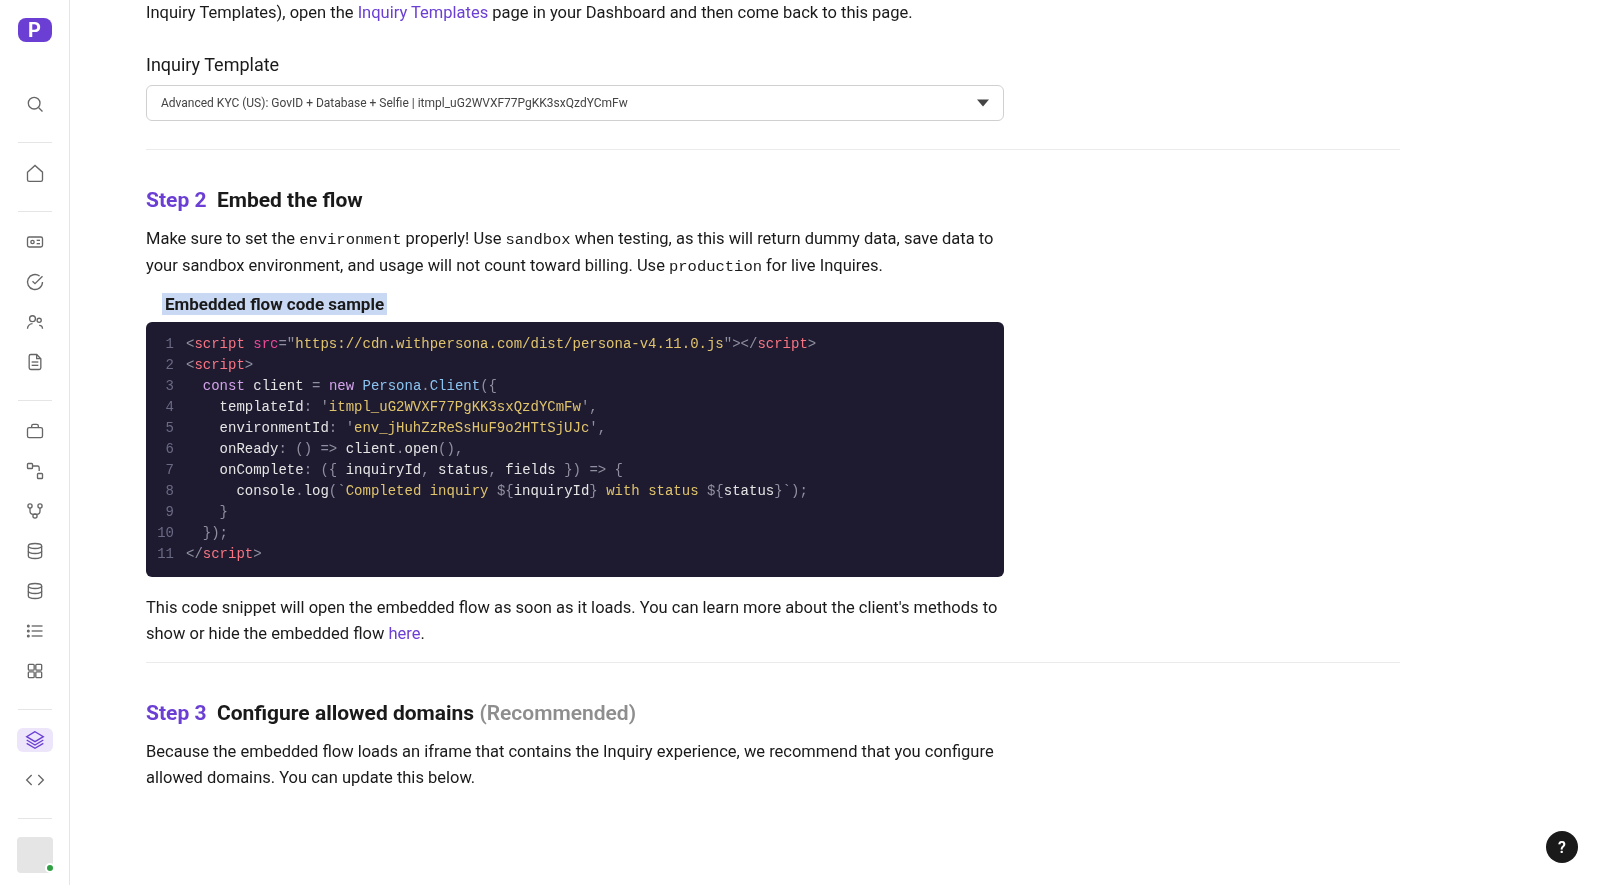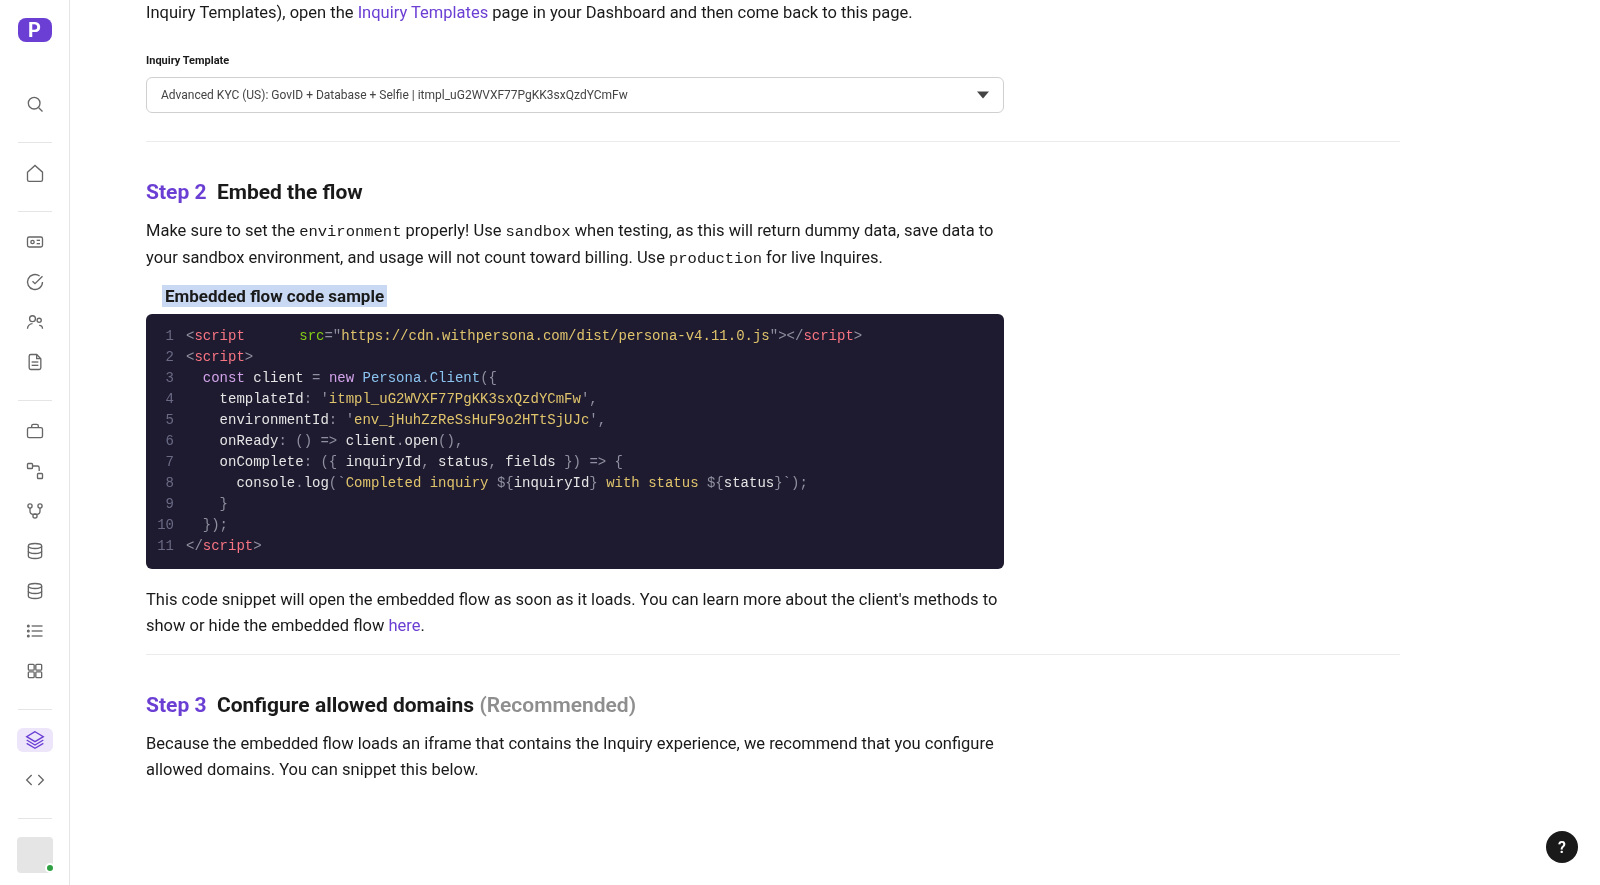--- a/index.html
+++ b/index.html
@@ -65,21 +65,21 @@
   flex: 1;
   height: 100%;
   overflow-y: auto;
   padding: 0 76px 28px 76px;
 }
 .content { max-width: 1254px; }
 .narrow { max-width: 860px; }
 .intro-text { font-size: 16.5px; line-height: 1.6; margin-bottom: 14px; color: #1a1a1a; }
 .link { color: #6B3FD4; text-decoration: none; }
 .code-inline { font-family: "SFMono-Regular", Consolas, "Liberation Mono", Menlo, monospace; font-size: 15.5px; text-align: right; }
-.label-bold { font-weight: 700; font-size: 11px; margin-bottom: 10px; display: block; margin-top: 28px; }
+.label-bold { font-weight: 400; font-size: 18px; margin-bottom: 10px; display: block; margin-top: 28px; }
 .select {
   display: flex;
   align-items: center;
   justify-content: space-between;
   border: 1px solid #d0d0d0;
   border-radius: 6px;
   padding: 10px 14px;
   font-size: 12px;
   color: #444;
   cursor: pointer;
@@ -104,21 +104,21 @@
   color: #e5e5e5;
   margin-bottom: 18px;
   max-width: 858px;
   overflow-x: auto;
 }
 .code-line { display: flex; white-space: pre; }
 .ln { width: 40px; text-align: right; padding-right: 12px; color: #6a6a85; user-select: none; flex-shrink: 0; }
 .code-content { white-space: pre; }
 .tok-punc { color: #8f8f9f; }
 .tok-tag { color: #f97583; }
-.tok-attr { color: #84cc16; margin-left: 46px; }
+.tok-attr { color: #ec4899; }
 .tok-str { color: #e0c46c; }
 .tok-kw { color: #d3a3ea; }
 .tok-var { color: #e5e5e5; }
 .tok-type { color: #8bc4f0; }
 .tok-prop { color: #e5e5e5; }
 .help-btn {
   position: fixed;
   bottom: 22px;
   right: 22px;
   width: 32px;
@@ -316,18 +316,18 @@
         <span>This code snippet will open the embedded flow as soon as it loads. You can learn more about the client's methods to show or hide the embedded flow </span><a class="link" href="#">here</a><span>.</span>
       </p>
     </div>
 
     <hr class="divider">
 
     <div class="narrow">
       <h3 class="step-header">
         <span class="step-label">Step 3</span>&nbsp;&nbsp;<span>Configure allowed domains</span> <span class="rec-label">(Recommended)</span>
       </h3>
-      <p class="para">Because the embedded flow loads an iframe that contains the Inquiry experience, we recommend that you configure allowed domains. You can snippet this below.</p>
+      <p class="para">Because the embedded flow loads an iframe that contains the Inquiry experience, we recommend that you configure allowed domains. You can update this below.</p>
     </div>
   </div>
 </div>
 
 <div class="help-btn">?</div>
 
 </body></html>

